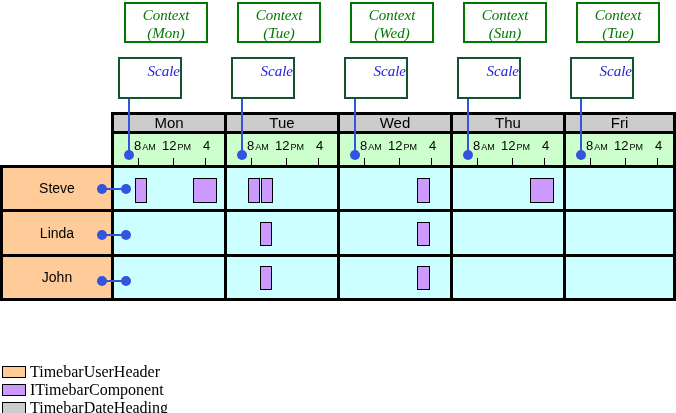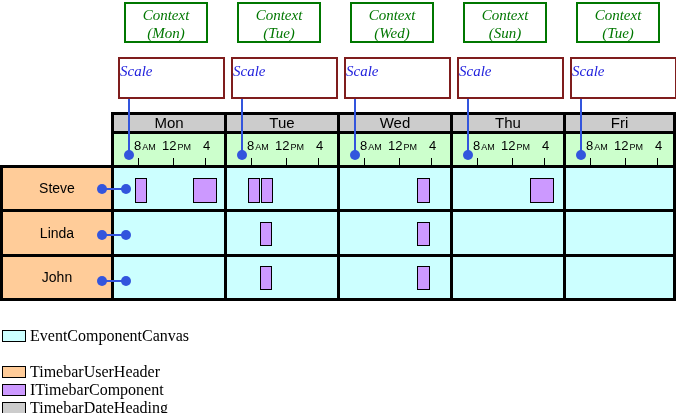--- a/index.html
+++ b/index.html
@@ -2,22 +2,22 @@
 <html><head>
 <meta charset="utf-8">
 <style>
   html,body{margin:0;padding:0;background:#ffffff;}
   #canvas{position:relative;width:676px;height:413px;background:#ffffff;overflow:hidden;
           font-family:"Liberation Sans",sans-serif;}
   .bg-black{position:absolute;background:#000000;}
   .cell{position:absolute;box-sizing:border-box;}
   .ctx-box{position:absolute;width:84px;height:41px;box-sizing:border-box;border:2px solid #007700;
            color:#007700;font:italic 15px "Liberation Serif",serif;text-align:center;line-height:18px;padding-top:2px;background:#fff;}
-  .scale-box{position:absolute;width:107px;height:42px;box-sizing:border-box;border:2px solid #7f1d1d;
-           color:#2222DD;font:italic 15px "Liberation Serif",serif;text-align:left;padding-top:4px;background:#fff;}
+  .scale-box{position:absolute;width:64px;height:42px;box-sizing:border-box;border:2px solid #14532d;
+           color:#2222DD;font:italic 15px "Liberation Serif",serif;text-align:right;padding-top:4px;background:#fff;}
   .vline{position:absolute;width:2px;background:#3355DD;z-index:5;}
   .hline{position:absolute;height:2px;background:#3355DD;z-index:5;}
   .dot{position:absolute;width:10px;height:10px;border-radius:50%;background:#3355DD;z-index:6;}
   .day-cell{text-align:center;font-size:15px;line-height:16px;color:#000;}
   .ts-label{position:absolute;top:2px;white-space:nowrap;color:#000;}
   .ts-num{font-size:13px;}
   .ts-mer{font-size:9px;}
   .tick{position:absolute;bottom:0;width:1px;height:7px;background:#000;}
   .user-cell{text-align:center;font-size:14px;color:#000;}
   .bar{position:absolute;box-sizing:border-box;border:1px solid #000;z-index:4;}
@@ -26,24 +26,20 @@
   .swatch{width:24px;height:12px;box-sizing:border-box;border:1px solid #000;margin-right:4px;flex:0 0 auto;}
   .legend-label{font-family:"Liberation Serif",serif;font-size:16px;line-height:14px;color:#000;white-space:nowrap;}
 </style>
 </head>
 <body>
 
 <div id="canvas">
   <div class="bg-black" style="left:111px;top:112px;width:565px;height:189px;"></div>
   <div class="bg-black" style="left:0px;top:165px;width:676px;height:136px;"></div>
   <div id="legend">
-      <div class="legend-row" style="top: 329px;">
-        <div class="swatch" style="background: rgb(204, 255, 255);"></div>
-        <div class="legend-label" style="">EventComponentCanvas</div>
-      </div>
       <div class="legend-row" style="top: 365px;">
         <div class="swatch" style="background: rgb(255, 204, 153);"></div>
         <div class="legend-label" style="">TimebarUserHeader</div>
       </div>
       <div class="legend-row" style="top: 383px;">
         <div class="swatch" style="background: rgb(204, 153, 255);"></div>
         <div class="legend-label" style="">ITimebarComponent</div>
       </div>
       <div class="legend-row" style="top: 401px;">
         <div class="swatch" style="background: rgb(204, 204, 204);"></div>

